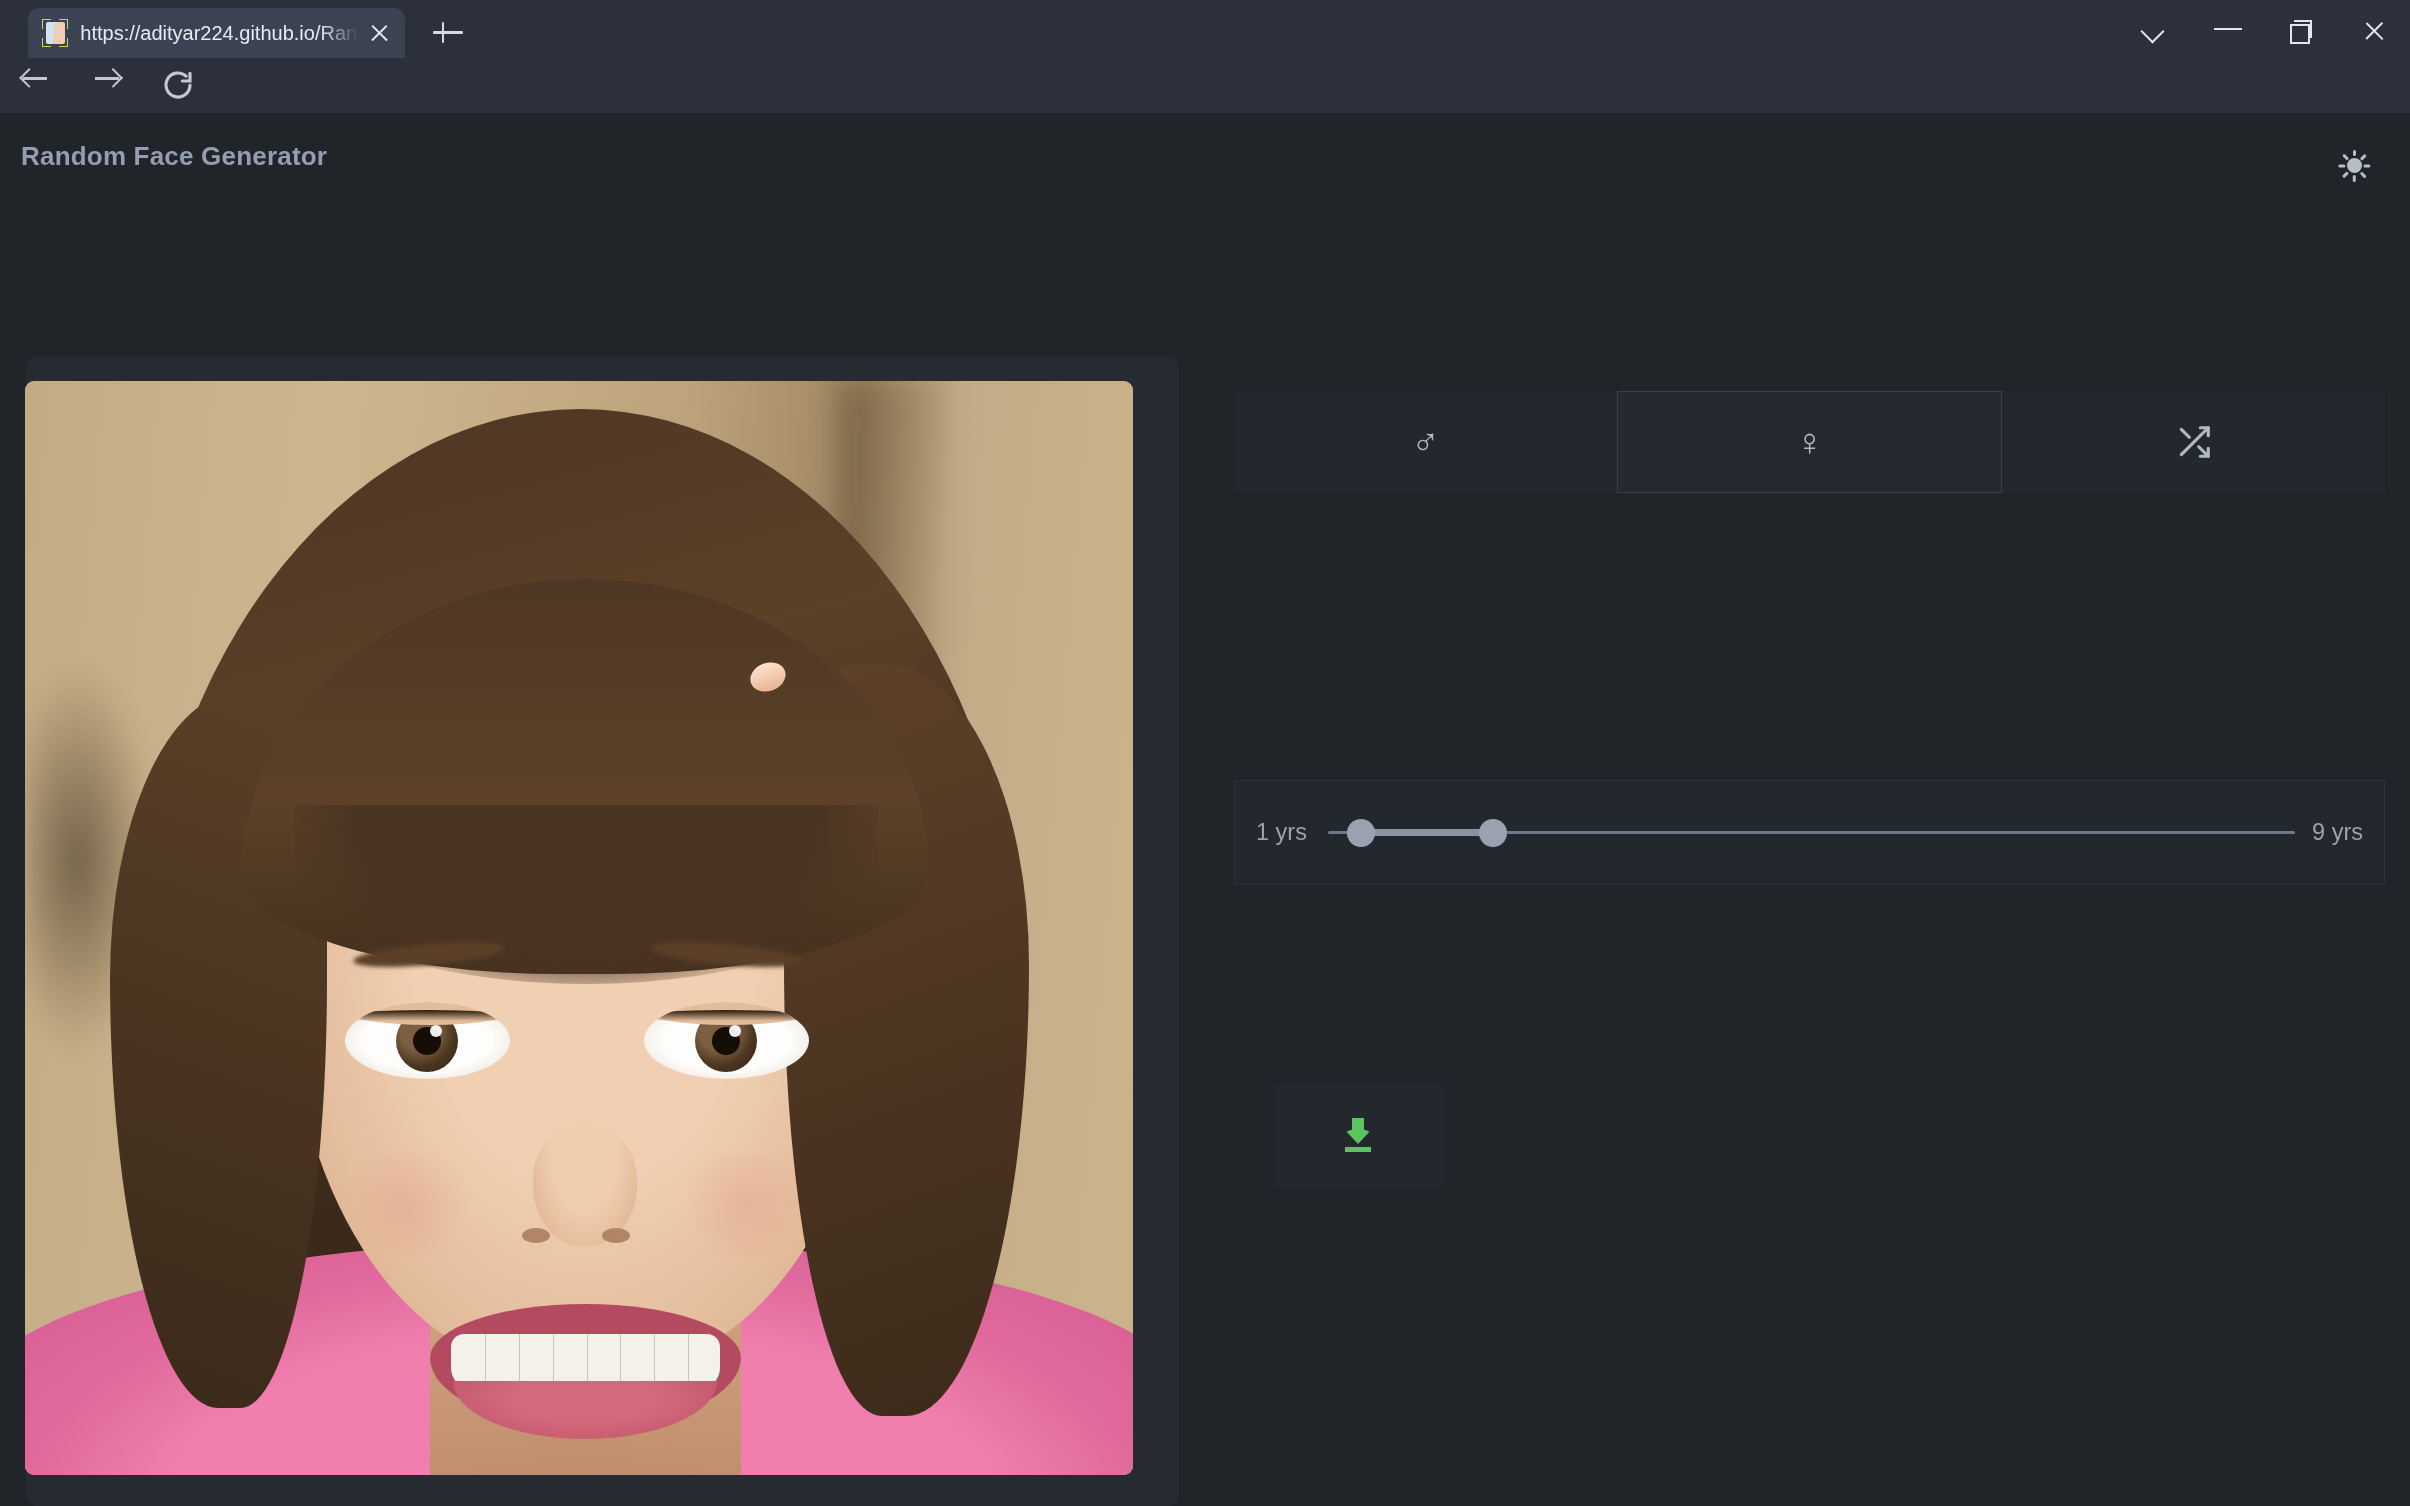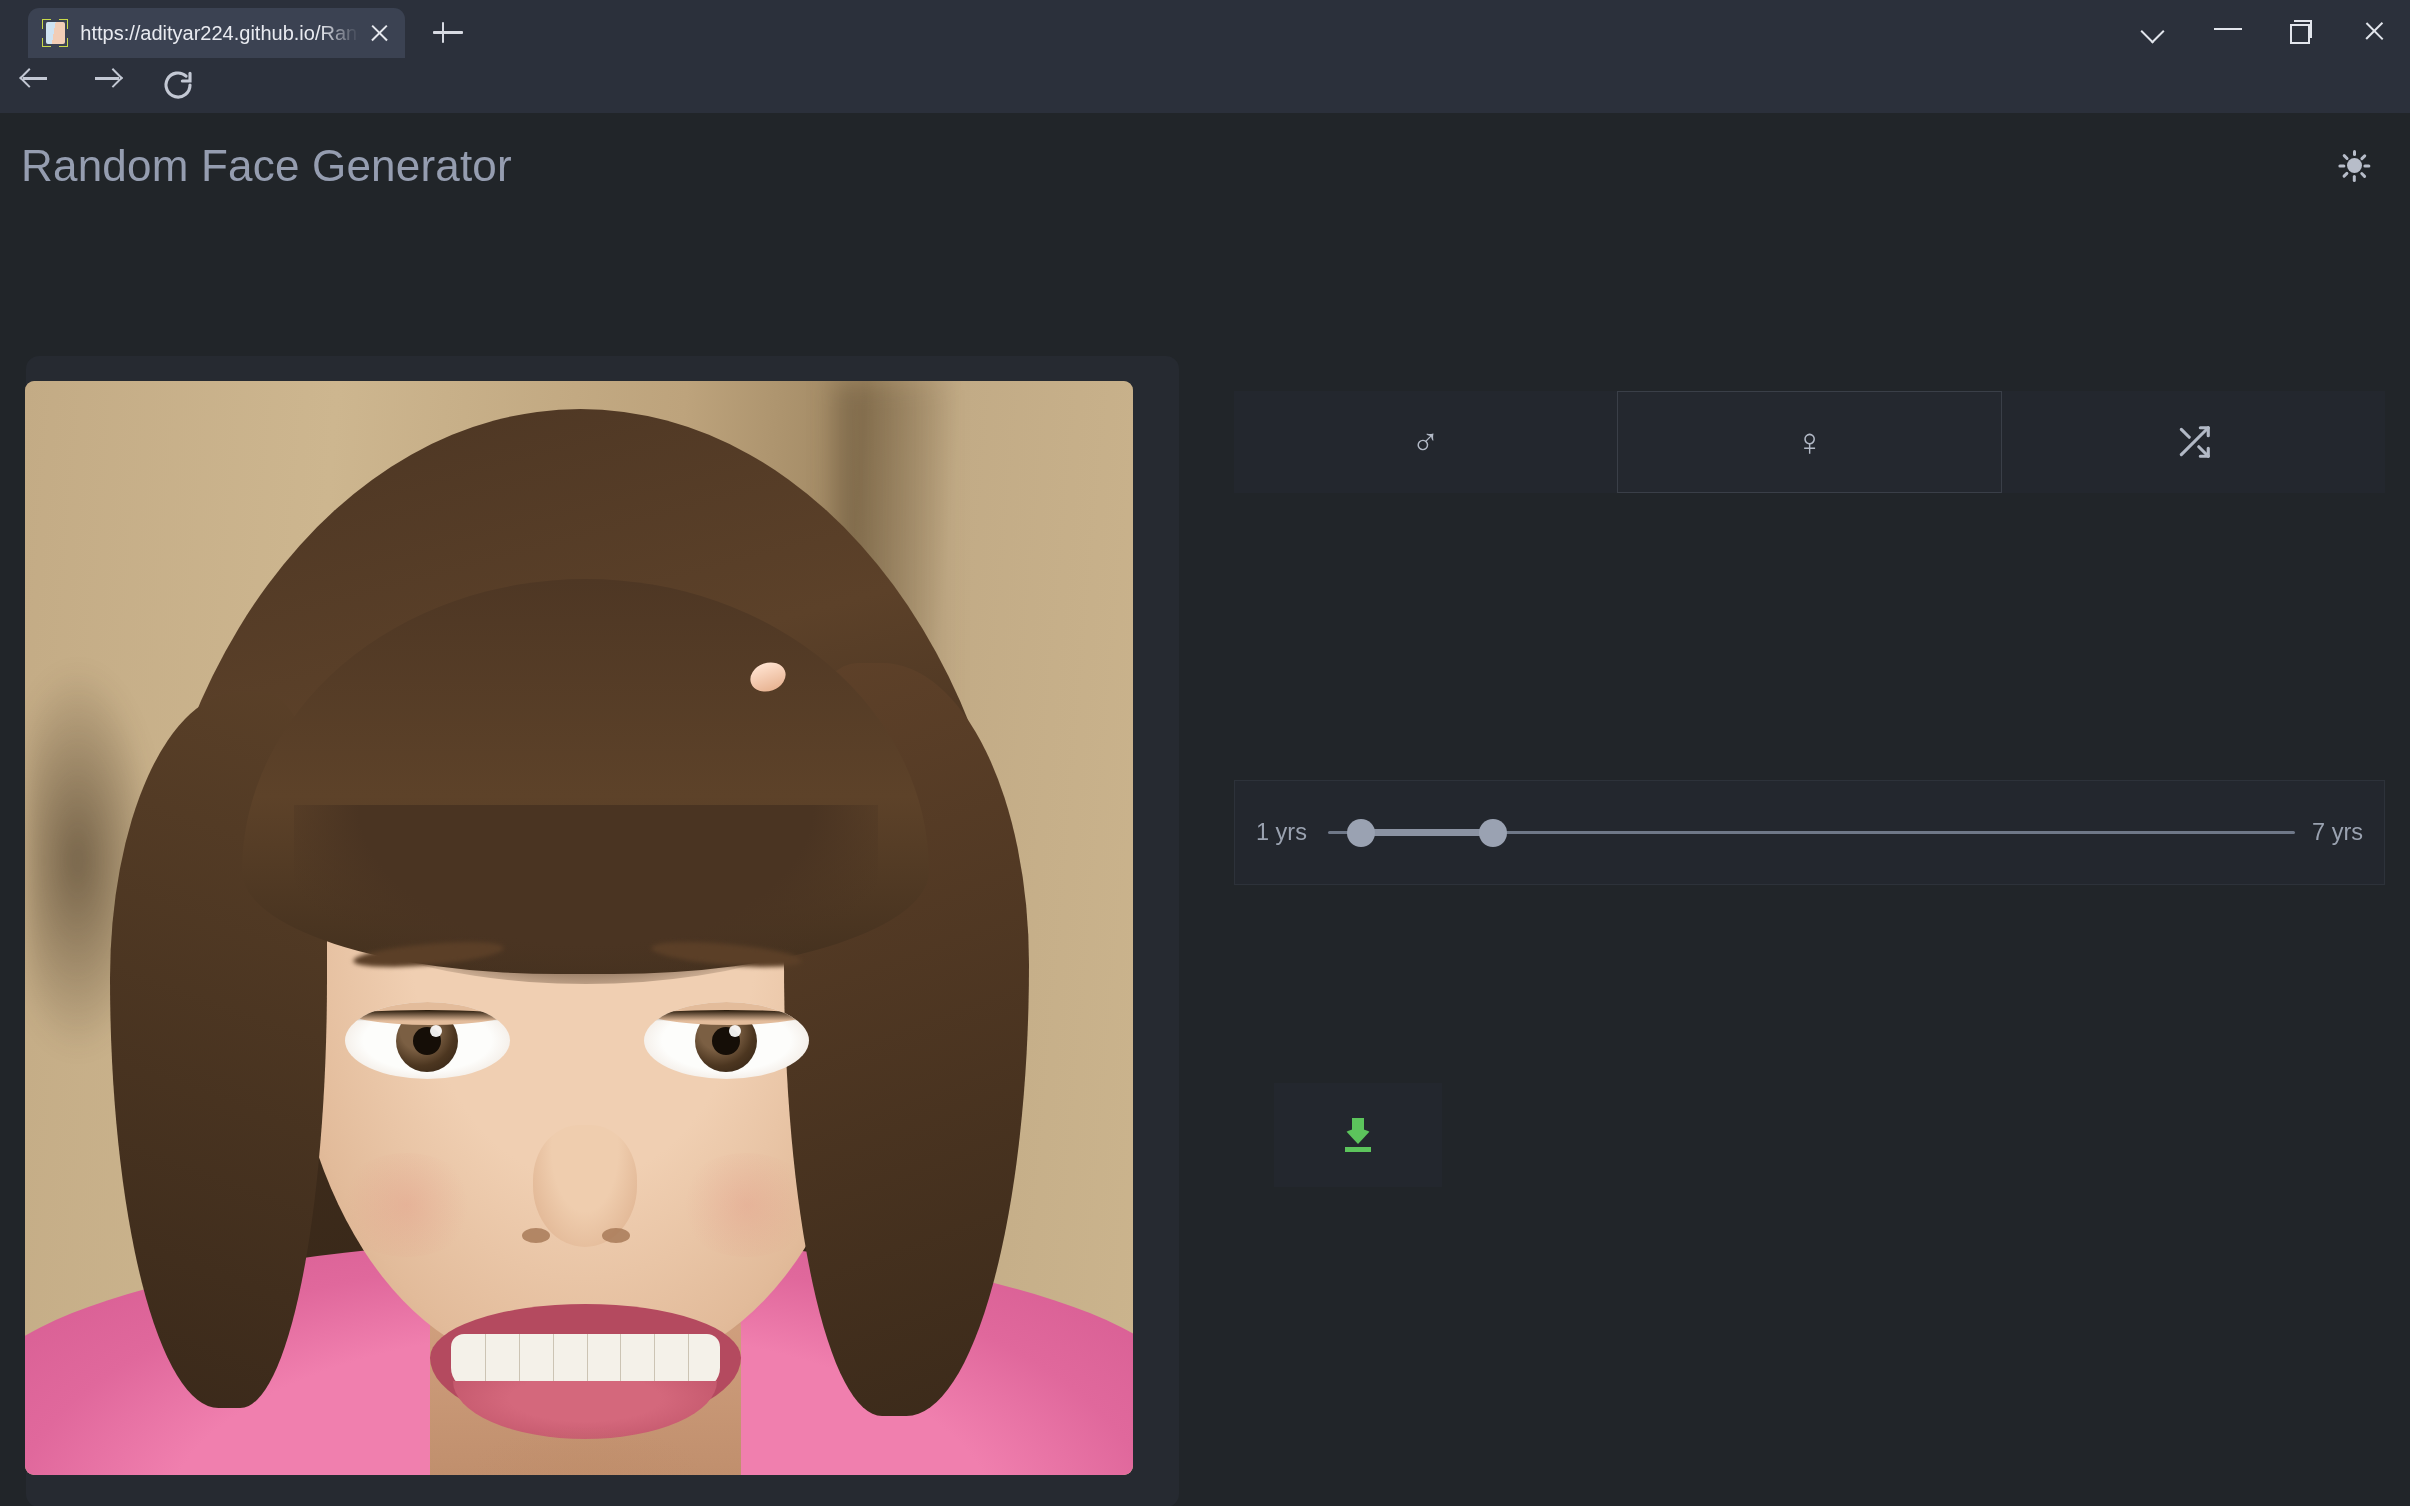--- a/index.html
+++ b/index.html
@@ -123,21 +123,21 @@
     overflow:hidden;}
   .ic-menu{position:absolute;left:25.4px;top:13px;width:5.6px;height:28px;}
   .ic-menu i{position:absolute;left:0;width:5.6px;height:5.6px;border-radius:50%;background:#d5d9e2;display:block;}
   .ic-menu i:nth-child(1){top:0;}
   .ic-menu i:nth-child(2){top:11.3px;}
   .ic-menu i:nth-child(3){top:22.6px;}
 
   
   .page{position:absolute;left:0;top:113px;width:2411px;height:1394px;background:#212529;}
   .appbar{position:absolute;left:0;top:0;width:2411px;height:104px;}
-  .app-title{position:absolute;left:21px;top:28px;font-size:44px;color:#959db0;font-weight:400;letter-spacing:0.2px;}
+  .app-title{position:absolute;left:21px;top:28px;font-size:26px;color:#959db0;font-weight:700;letter-spacing:0.2px;}
   .theme-toggle{position:absolute;right:28px;top:23.5px;width:58px;height:58px;border-radius:50%;
     display:flex;align-items:center;justify-content:center;}
   .sun{position:relative;width:32px;height:32px;}
   .sun .core{position:absolute;left:8.5px;top:8.5px;width:15px;height:15px;border-radius:50%;background:#b7bdc9;}
   .sun .ray{position:absolute;left:15px;top:0;width:2.8px;height:6.6px;border-radius:1.9px;background:#b7bdc9;
     transform-origin:1.4px 16px;}
 
   .content{position:absolute;left:0;top:104px;width:2411px;height:1290px;}
 
   .img-panel{
@@ -466,21 +466,21 @@
         </div>
 
         <div class="slider-box">
           <span class="s-label">1 yrs</span>
           <div class="track-wrap">
             <div class="track"></div>
             <div class="track-active"></div>
             <div class="thumb a"></div>
             <div class="thumb b"></div>
           </div>
-          <span class="s-label right">7 yrs</span>
+          <span class="s-label right">9 yrs</span>
         </div>
 
         <div class="action-row">
           <div class="download-btn">
             <div class="dl">
               <div class="stem"></div>
                 <div class="head"></div>
                 <div class="bar"></div>
             </div>
           </div>

